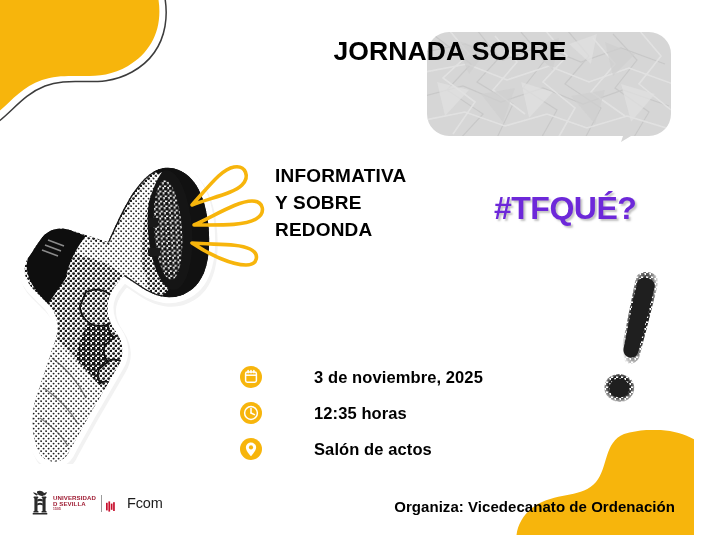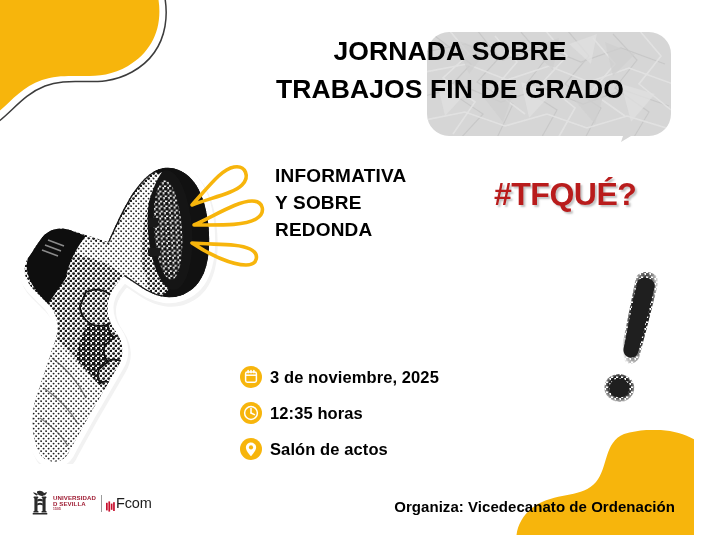--- a/index.html
+++ b/index.html
@@ -74,26 +74,26 @@
     line-height: 1.42;
     letter-spacing: 0.2px;
     color: #000000;
   }
   .subtitle .line { display: block; white-space: nowrap; }
 
   
   .hashtag {
     position: absolute;
     left: 494px;
-    top: 176px;
+    top: 190px;
     z-index: 6;
     font-weight: bold;
     font-size: 32px;
     letter-spacing: -0.5px;
-    color: #b91c1c;
+    color: #6d28d9;
     text-shadow: 2px 2px 2px rgba(120,120,120,0.45);
     white-space: nowrap;
   }
 
   
   .megaphone {
     position: absolute;
     left: 12px;
     top: 152px;
     width: 245px;
@@ -137,20 +137,21 @@
     height: 22px;
     flex: 0 0 22px;
     margin-right: 8px;
   }
   .info-text {
     font-weight: bold;
     font-size: 16.5px;
     letter-spacing: 0.1px;
     color: #000000;
     white-space: nowrap;
+    margin-left: 44px;
   }
 
   
   .logos {
     position: absolute;
     left: 30px;
     bottom: 19px;
     z-index: 6;
     display: flex;
     align-items: center;
@@ -171,21 +172,21 @@
     height: 17px;
     background: #9b9b9b;
     margin: 0 4px 0 5px;
   }
   .fcom-logo { display: flex; align-items: baseline; }
   .fcom-mark { width: 9px; height: 11px; flex: 0 0 9px; align-self: center; }
   .fcom-text {
     font-size: 14.5px;
     color: #1d1d1d;
     letter-spacing: -0.2px;
-    margin-left: 1px;
+    margin-left: 12px;
   }
 
   
   .organiser {
     position: absolute;
     right: 19px;
     bottom: 15px;
     z-index: 6;
     text-align: right;
     font-weight: bold;
@@ -261,21 +262,20 @@
           <polygon points="96,52 128,62 104,88"></polygon>
           <polygon points="196,54 230,64 206,92"></polygon>
           <polygon points="144,14 172,4 166,34"></polygon>
         </g>
       </g>
     </svg>
   </div>
 
   <div class="headline">
     <span class="line">JORNADA SOBRE</span>
-    <span class="line">TRABAJOS FIN DE GRADO</span>
   </div>
 
   <div class="megaphone">
     <svg viewBox="0 0 245 312" width="245" height="312" xmlns="http://www.w3.org/2000/svg">
       <defs>
         <pattern id="halftone" width="5" height="5" patternUnits="userSpaceOnUse">
           <rect width="5" height="5" fill="#ffffff"></rect>
           <circle cx="1.6" cy="1.6" r="1.45" fill="#1a1a1a"></circle>
           <circle cx="4.1" cy="4.1" r="1.45" fill="#1a1a1a"></circle>
         </pattern>

